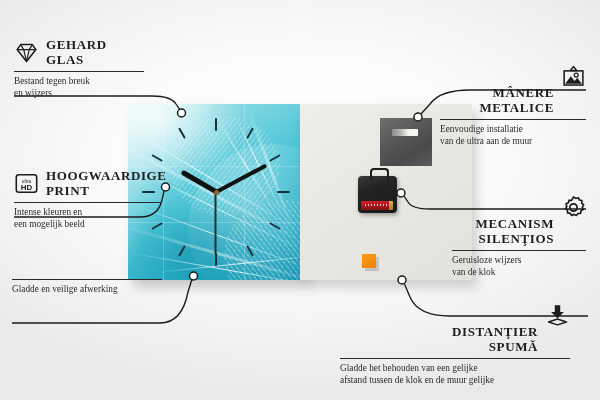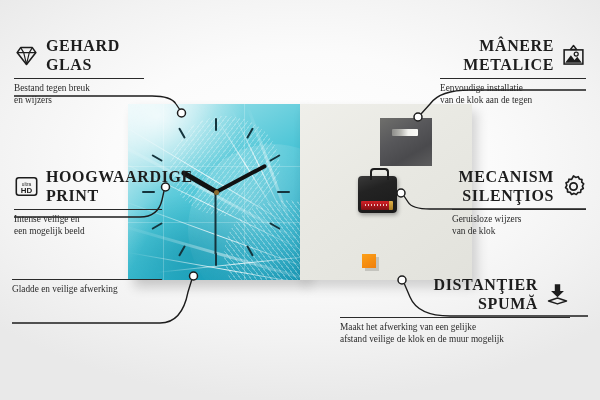--- a/index.html
+++ b/index.html
@@ -12,25 +12,25 @@
     position:relative;width:600px;height:400px;
     background:
       radial-gradient(ellipse 70% 60% at 50% 40%, #ffffff 0%, #fbfbfb 45%, #f2f2f2 75%, #e9e9e9 100%);
   }
   
   .feat{position:absolute;}
   .feat .head{display:flex;align-items:center;gap:7px;}
   .feat.right .head{flex-direction:row;justify-content:flex-end;}
   .feat .ttl{
     font-family:"Liberation Serif", serif;
-    font-size:16px;font-weight:bold;letter-spacing:.6px;
+    font-size:13px;font-weight:bold;letter-spacing:.6px;
     color:#1d1d1d;line-height:1.18;text-transform:uppercase;
   }
   .feat.left .ttl{text-align:left;}
-  .feat.right .ttl{text-align:right;}
+  .feat.right .ttl{text-align:right;margin-top:48px;}
   .feat .rule{height:1px;background:#2a2a2a;margin-top:3px;}
   .feat .sub{
     font-family:"Liberation Serif", serif;
     font-size:9.3px;color:#2b2b2b;line-height:1.35;margin-top:3px;
   }
   .feat.left .sub{text-align:left;}
   .feat.right .sub{text-align:left;}
   .ico{width:25px;height:25px;flex:0 0 25px;display:block;}
   .ico svg{display:block;width:25px;height:25px;}
 
@@ -253,21 +253,21 @@
           <text x="12" y="17.9" font-family="Liberation Sans, sans-serif" font-size="7.6" font-weight="bold" text-anchor="middle" fill="#1d1d1d">HD</text>
         </svg>
       </span>
       <div class="ttl">
         <div>HOOGWAARDIGE</div>
         <div>PRINT</div>
       </div>
     </div>
     <div class="rule" style="width:148px;"></div>
     <div class="sub">
-      <div>Intense veilige en</div>
+      <div>Intense kleuren en</div>
       <div>een mogelijk beeld</div>
     </div>
   </div>
 
   <div class="feat left" style="left:12px;top:276px;width:150px;">
     <div class="rule" style="width:150px;"></div>
     <div class="sub">
       <div>Gladde en veilige afwerking</div>
       <div></div>
     </div>
@@ -284,21 +284,21 @@
           <path d="M12 2.4 L9 6.2 H15 Z" fill="none" stroke="#1d1d1d" stroke-width="1.3" stroke-linejoin="round"></path>
           <rect x="3" y="6.6" width="18" height="13.6" fill="none" stroke="#1d1d1d" stroke-width="1.5"></rect>
           <path d="M4 19 L9.5 11.8 L13 16.2 L15.6 13.2 L20 19 Z" fill="#1d1d1d"></path>
           <circle cx="14.6" cy="10.6" r="1.9" fill="none" stroke="#1d1d1d" stroke-width="1.2"></circle>
         </svg>
       </span>
     </div>
     <div class="rule" style="width:146px;"></div>
     <div class="sub">
       <div>Eenvoudige installatie</div>
-      <div>van de klok aan de tegen</div>
+      <div>van de ultra aan de muur</div>
     </div>
   </div>
 
   <div class="feat right" style="left:452px;top:168px;width:134px;">
     <div class="head">
       <div class="ttl" style="flex:1;">
         <div>MECANISM</div>
         <div>SILENŢIOS</div>
       </div>
       <span class="ico">
@@ -323,18 +323,18 @@
       </div>
       <span class="ico">
         <svg viewBox="0 0 24 24">
           <path d="M9.4 2.2 h5.2 v6.4 h3.6 L12 14.6 L5.8 8.6 h3.6 Z" fill="#1d1d1d"></path>
           <path d="M12 15.4 L20.6 18.2 L12 21 L3.4 18.2 Z" fill="none" stroke="#1d1d1d" stroke-width="1.5" stroke-linejoin="round"></path>
         </svg>
       </span>
     </div>
     <div class="rule" style="width:230px;"></div>
     <div class="sub">
-      <div>Maakt het afwerking van een gelijke</div>
-      <div>afstand veilige de klok en de muur mogelijk</div>
+      <div>Gladde het behouden van een gelijke</div>
+      <div>afstand tussen de klok en de muur gelijke</div>
     </div>
   </div>
 
 </div>
 
 </body></html>

